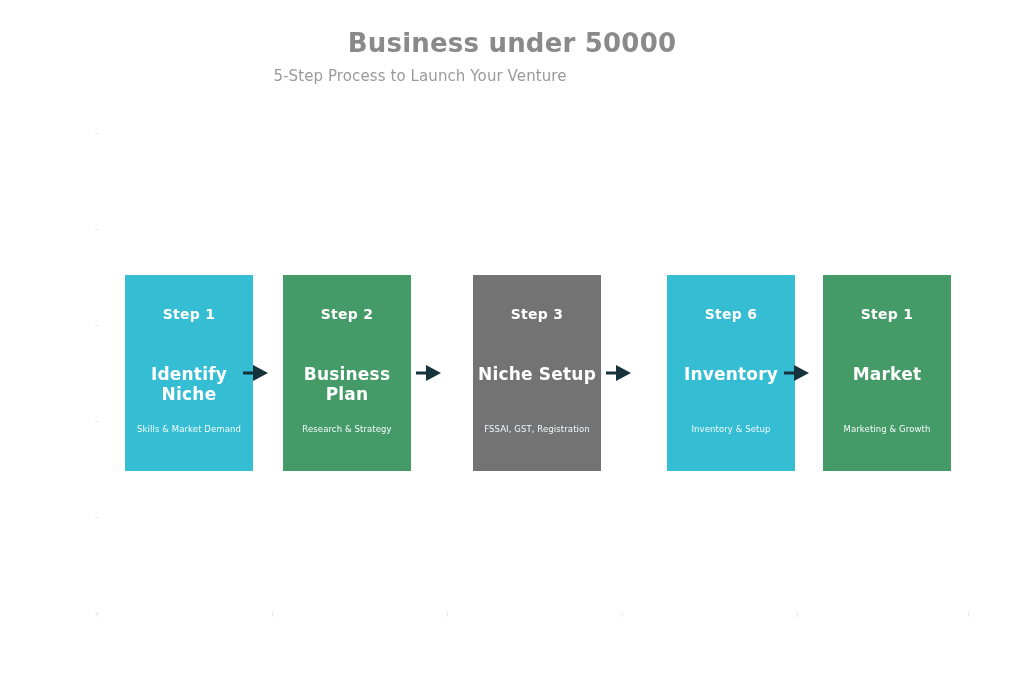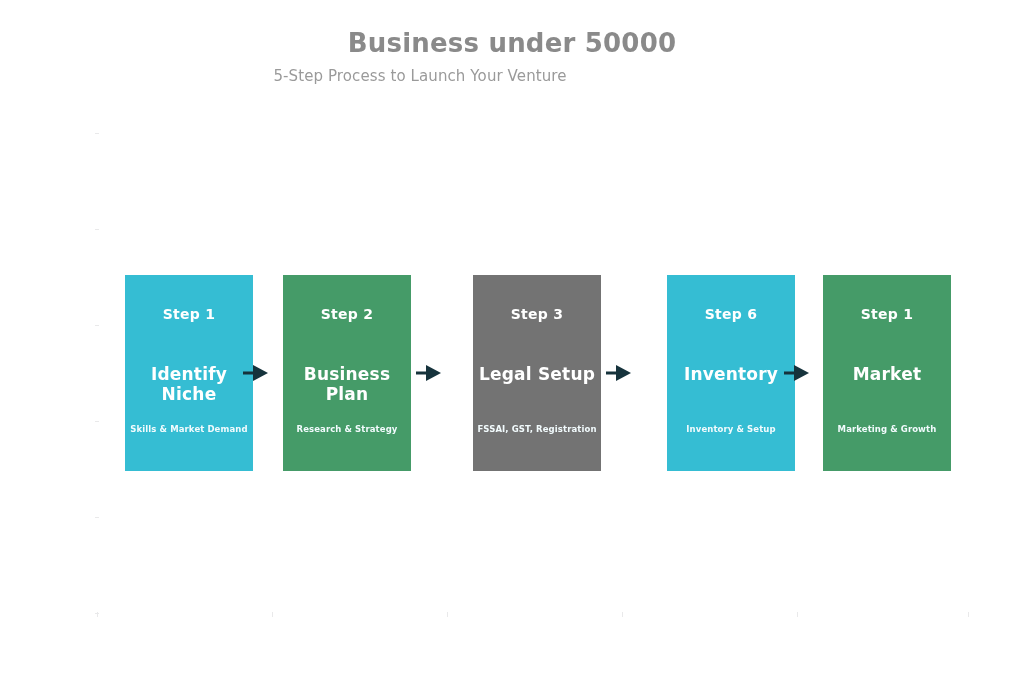--- a/index.html
+++ b/index.html
@@ -97,21 +97,21 @@
     color: #ffffff;
     letter-spacing: 0.2px;
   }
   .step-caption {
     position: absolute;
     left: -6px;
     right: -6px;
     top: 149px;
     text-align: center;
     font-size: 8.5px;
-    font-weight: bold;
+    font-weight: normal;
     color: #f2fbfd;
     letter-spacing: 0.1px;
     white-space: nowrap;
   }
 
   
   .step-arrow {
     position: absolute;
     top: 354px;
     width: 34px;
@@ -160,21 +160,21 @@
   </div>
 
   <div class="step-arrow" style="left:414px;">
     <svg width="34" height="24" viewBox="0 0 34 24" xmlns="http://www.w3.org/2000/svg">
       <path d="M2 10.5 L12 10.5 L12 4 L27 12 L12 20 L12 13.5 L2 13.5 Z" fill="#16333c"></path>
     </svg>
   </div>
 
   <div class="step-box" style="left:473px; background:#737373;">
     <div class="step-number">Step 3</div>
-    <div class="step-title">Legal Setup</div>
+    <div class="step-title">Niche Setup</div>
     <div class="step-caption">FSSAI, GST, Registration</div>
   </div>
 
   <div class="step-arrow" style="left:604px;">
     <svg width="34" height="24" viewBox="0 0 34 24" xmlns="http://www.w3.org/2000/svg">
       <path d="M2 10.5 L12 10.5 L12 4 L27 12 L12 20 L12 13.5 L2 13.5 Z" fill="#16333c"></path>
     </svg>
   </div>
 
   <div class="step-box" style="left:667px; background:#35bdd3;">

